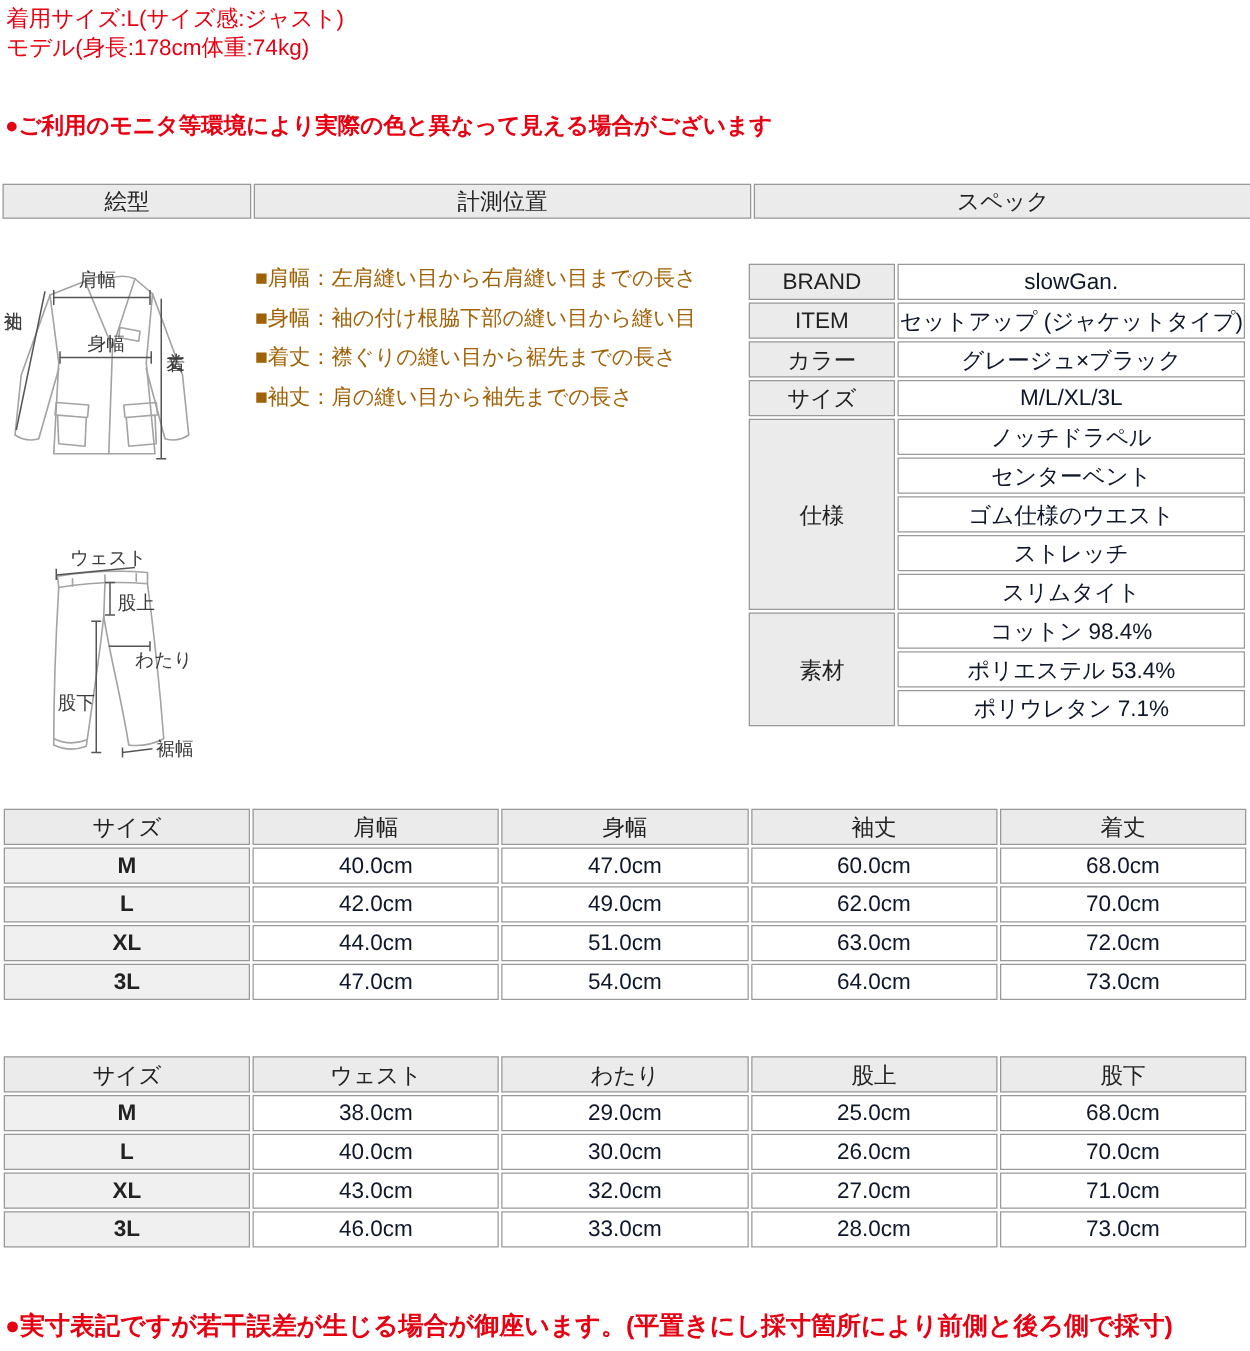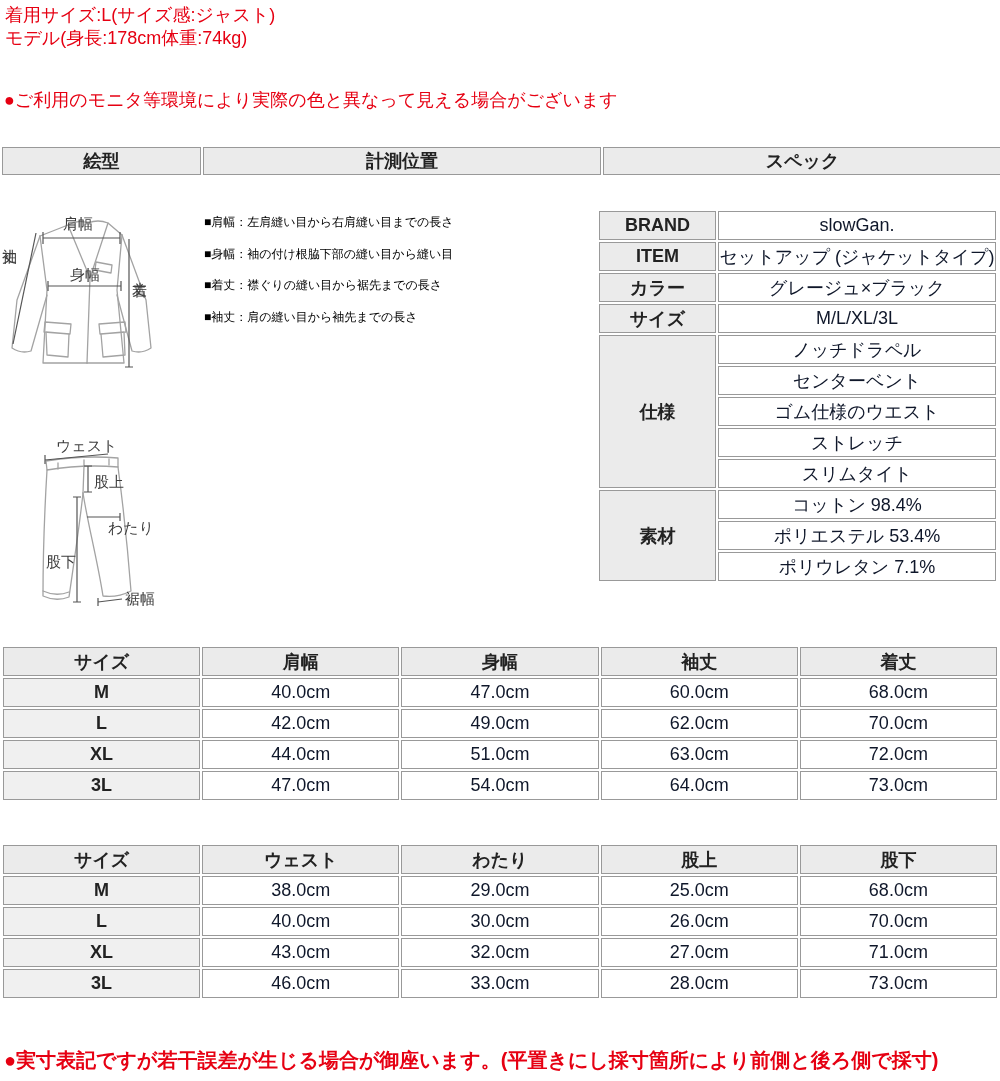--- a/index.html
+++ b/index.html
@@ -11,47 +11,47 @@
     position: relative;
     width: 1000px;
     height: 1081px;
     background: #ffffff;
     overflow: hidden;
     color: #333;
   }
   
   .red-text { color: #e60012; font-size: 18px; }
   .top-lines { position: absolute; left: 5px; top: 4px; line-height: 23px; }
-  .monitor-notice { position: absolute; left: 4px; top: 88px; font-weight: normal; text-align: center; }
+  .monitor-notice { position: absolute; left: 4px; top: 88px; font-weight: bold; text-align: center; }
   .bottom-notice { position: absolute; left: 4px; top: 1047px; font-weight: bold; font-size: 20px; letter-spacing: 0px; }
 
   
   table { border-collapse: separate; border-spacing: 2px; table-layout: fixed; }
   th, td { border: 1px solid #999; font-size: 18px; text-align: center; vertical-align: middle; }
-  th { background: #ebebeb; font-weight: bold; color: #222; }
+  th { background: #ebebeb; font-weight: normal; color: #222; }
   td { background: #ffffff; color: #0f172a; }
 
   
   .guide-header { position: absolute; left: 0; top: 145px; width: 1000px; }
   .guide-header th { height: 28px; }
 
   
   .spec-table { position: absolute; left: 597px; top: 209px; width: 401px; }
   .spec-table th { width: 117px; height: 29px; }
   .spec-table td { height: 29px; }
 
   
   .size-table { position: absolute; left: 1px; width: 998px; }
   .size-table th, .size-table td { height: 29px; }
   .size-table td.row-head { background: #f0f0f0; font-weight: bold; color: #222; }
   .size-table.jacket { top: 645px; }
   .size-table.pants  { top: 843px; }
 
   
-  .desc-block { position: absolute; left: 204px; width: 400px; font-size: 12px; color: #000000; }
+  .desc-block { position: absolute; left: 204px; width: 400px; font-size: 17px; color: #a16207; }
   .desc-block .desc-line { line-height: 31.5px; white-space: nowrap; }
   .desc-jacket { top: 207px; }
   .desc-pants  { top: 442px; }
 
   
   .figure { position: absolute; }
   .figure-jacket { left: 0; top: 200px; }
   .figure-pants  { left: 0; top: 430px; }
   svg .garment { fill: none; stroke: #a3a3a3; stroke-width: 1.3; stroke-linejoin: round; stroke-linecap: round; }
   svg .measure { fill: none; stroke: #555; stroke-width: 1.2; }

